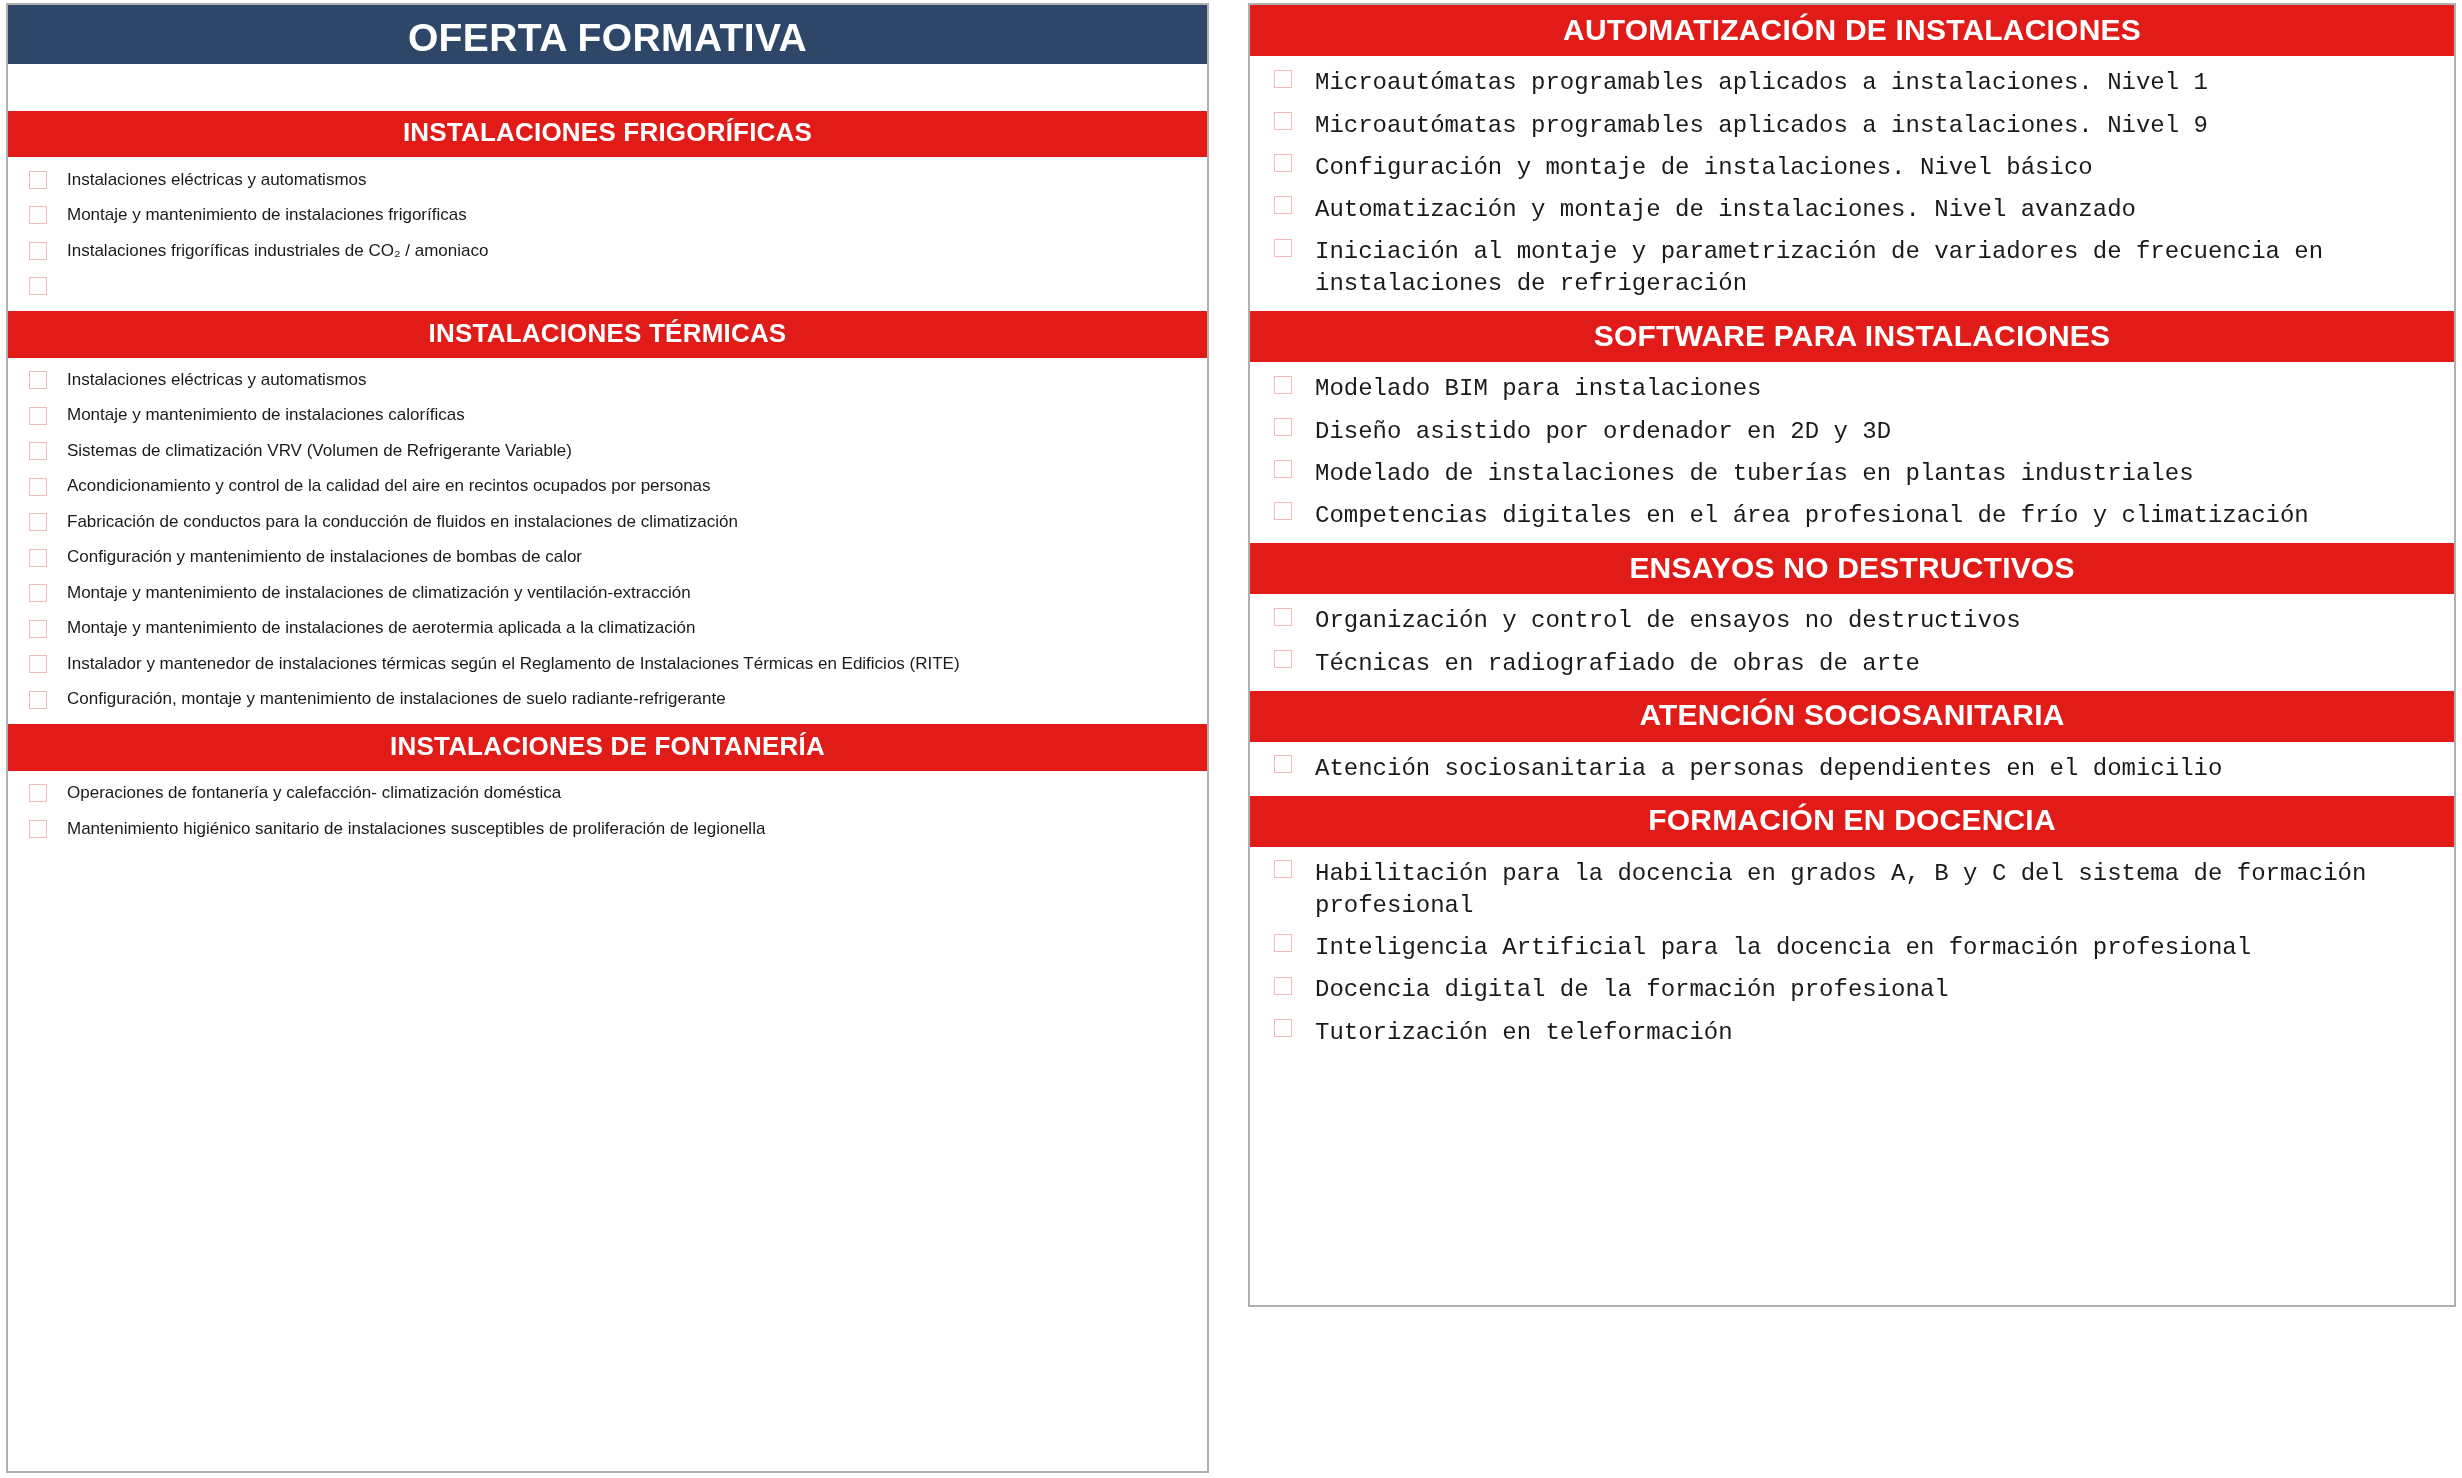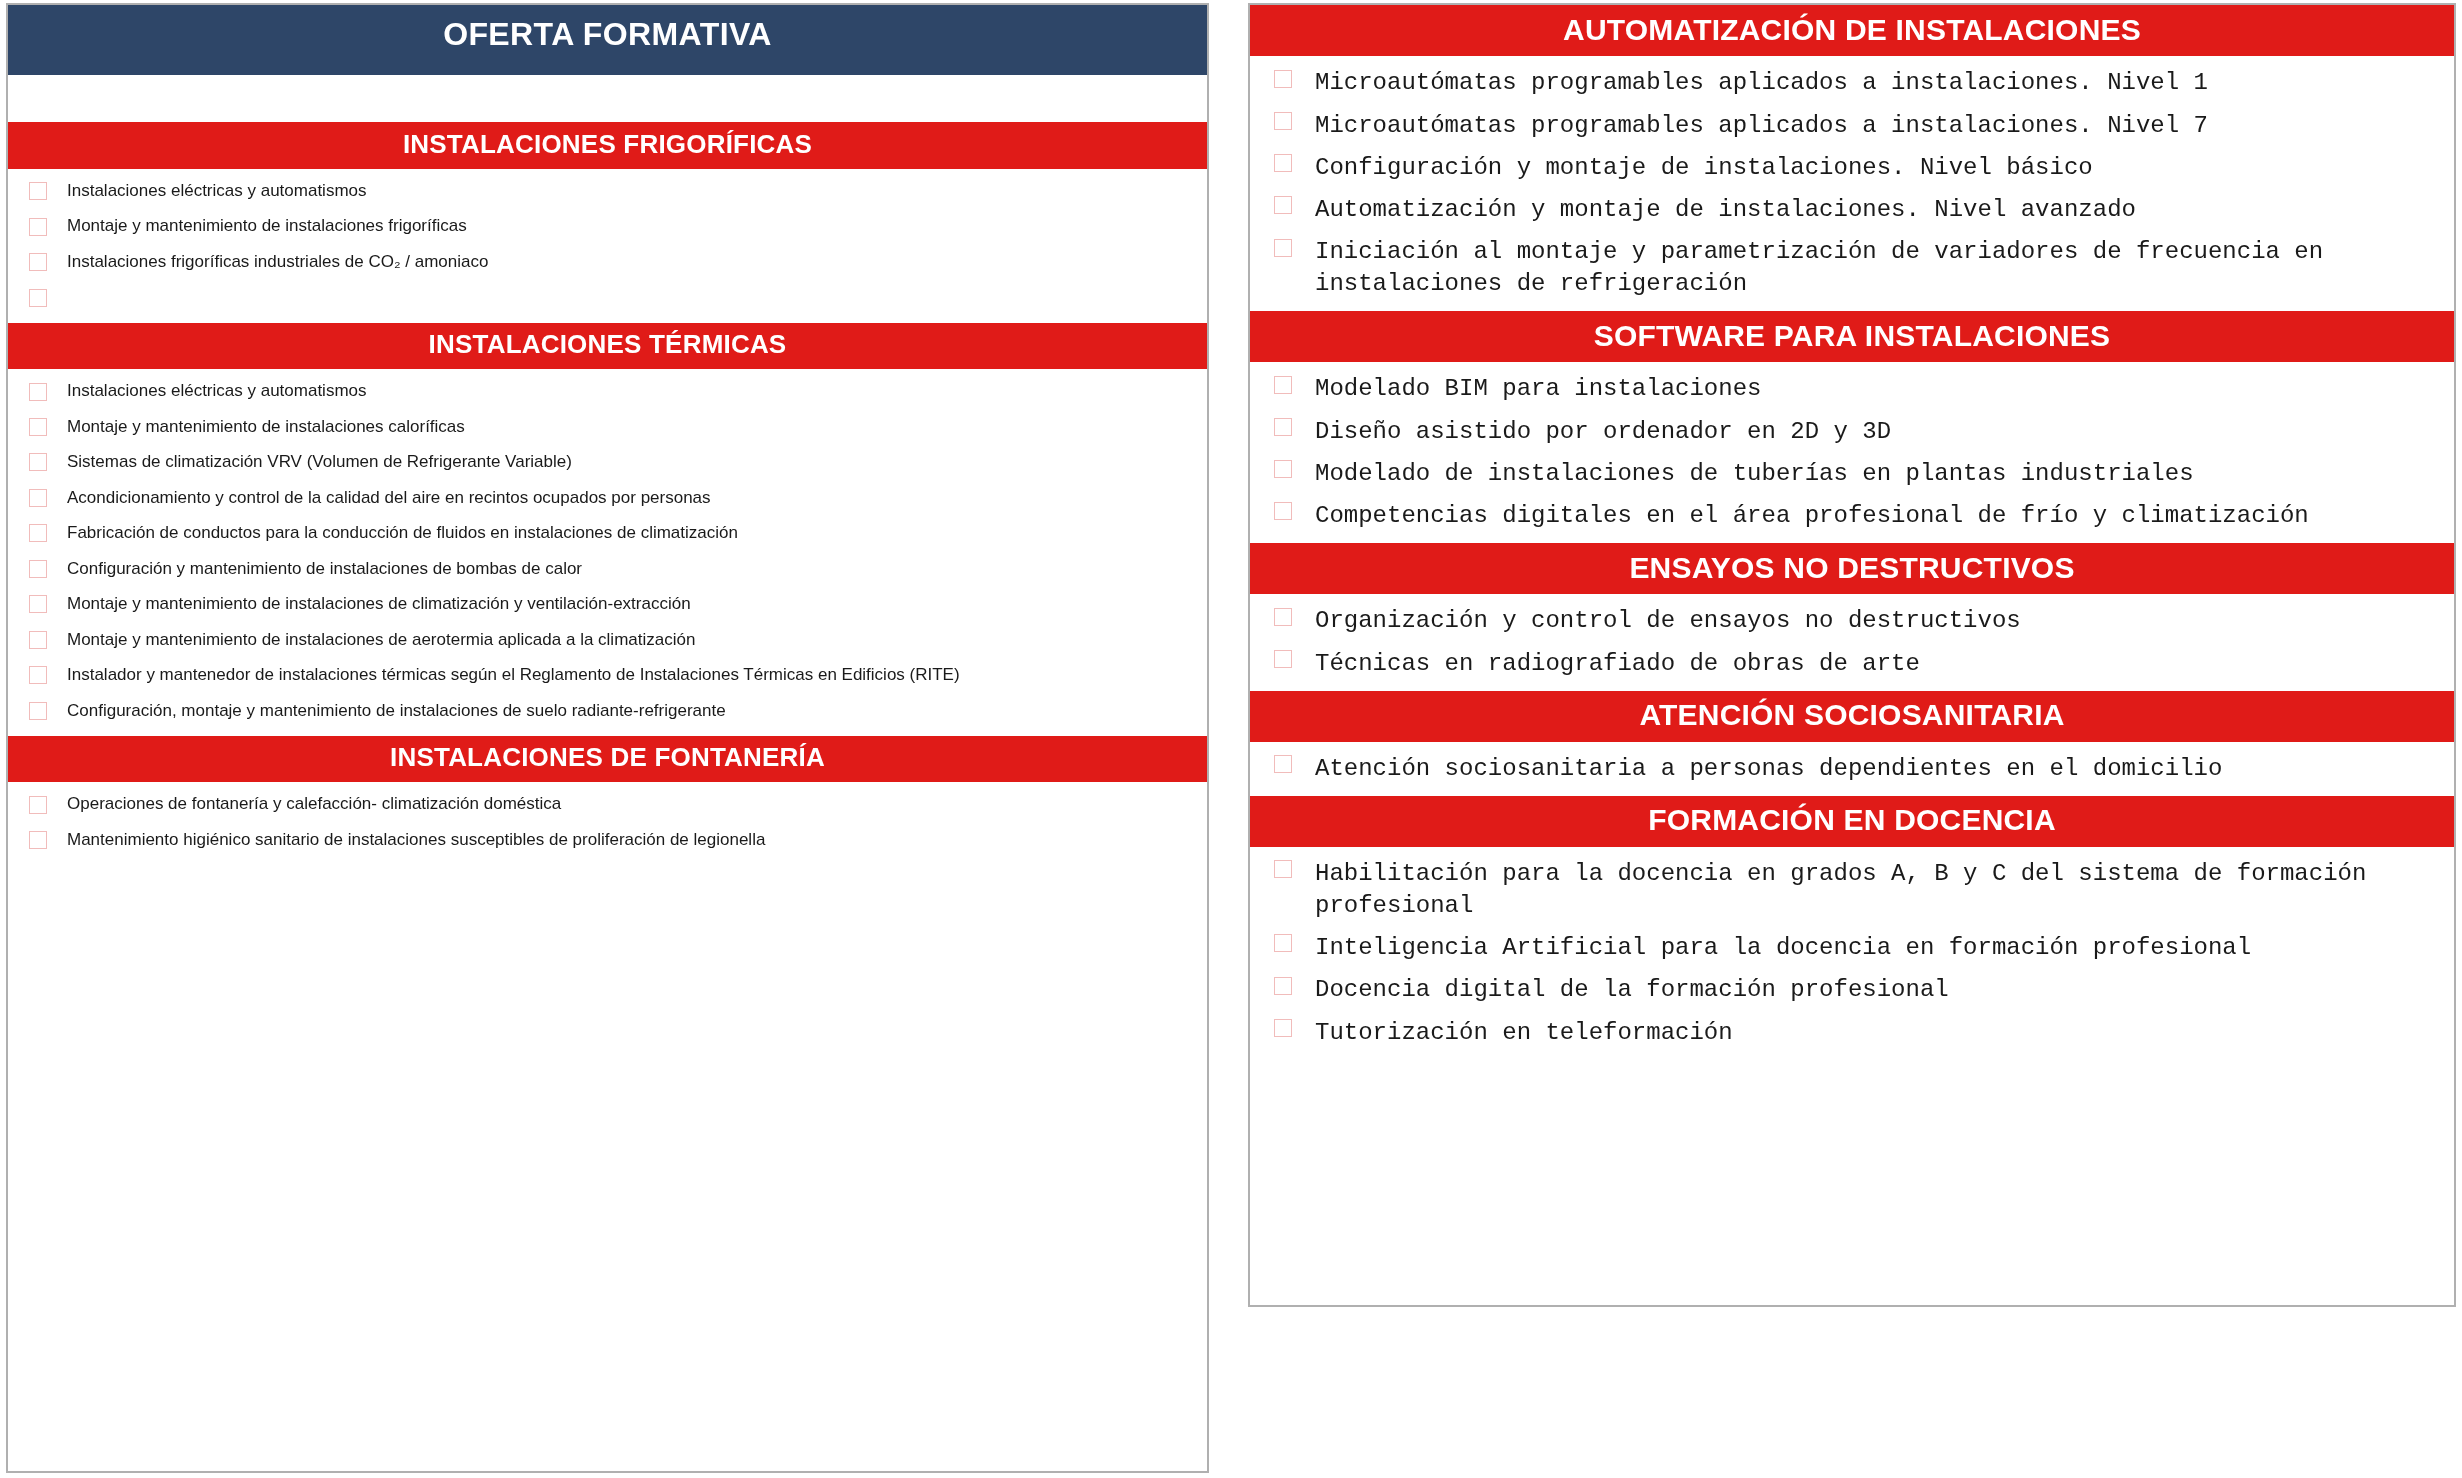--- a/index.html
+++ b/index.html
@@ -34,25 +34,25 @@
   }
   .col-right {
     left: 1248px;
     top: 3px;
     width: 1208px;
     height: 1304px;
   }
   .title-bar {
     background: #2e4668;
     color: #ffffff;
-    font-size: 32px;
+    font-size: 39px;
     font-weight: bold;
     text-align: center;
     letter-spacing: 0.4px;
-    padding: 12px 0 23px 0;
+    padding: 12px 0 4px 0;
     line-height: 1.1;
   }
   .title-gap {
     height: 47px;
     background: #ffffff;
   }
   .section-header {
     background: #e01b18;
     color: #ffffff;
     font-size: 26px;
@@ -184,21 +184,21 @@
   <div class="column col-right right">
     <div id="right-sections">
         <div class="section-header">AUTOMATIZACIÓN DE INSTALACIONES</div>
         <div class="items">
           <div class="item">
             <span class="bullet"><span class="box"></span></span>
             <span class="item-text">Microautómatas programables aplicados a instalaciones. Nivel 1</span>
           </div>
           <div class="item">
             <span class="bullet"><span class="box"></span></span>
-            <span class="item-text">Microautómatas programables aplicados a instalaciones. Nivel 7</span>
+            <span class="item-text">Microautómatas programables aplicados a instalaciones. Nivel 9</span>
           </div>
           <div class="item">
             <span class="bullet"><span class="box"></span></span>
             <span class="item-text">Configuración y montaje de instalaciones. Nivel básico</span>
           </div>
           <div class="item">
             <span class="bullet"><span class="box"></span></span>
             <span class="item-text">Automatización y montaje de instalaciones. Nivel avanzado</span>
           </div>
           <div class="item">

